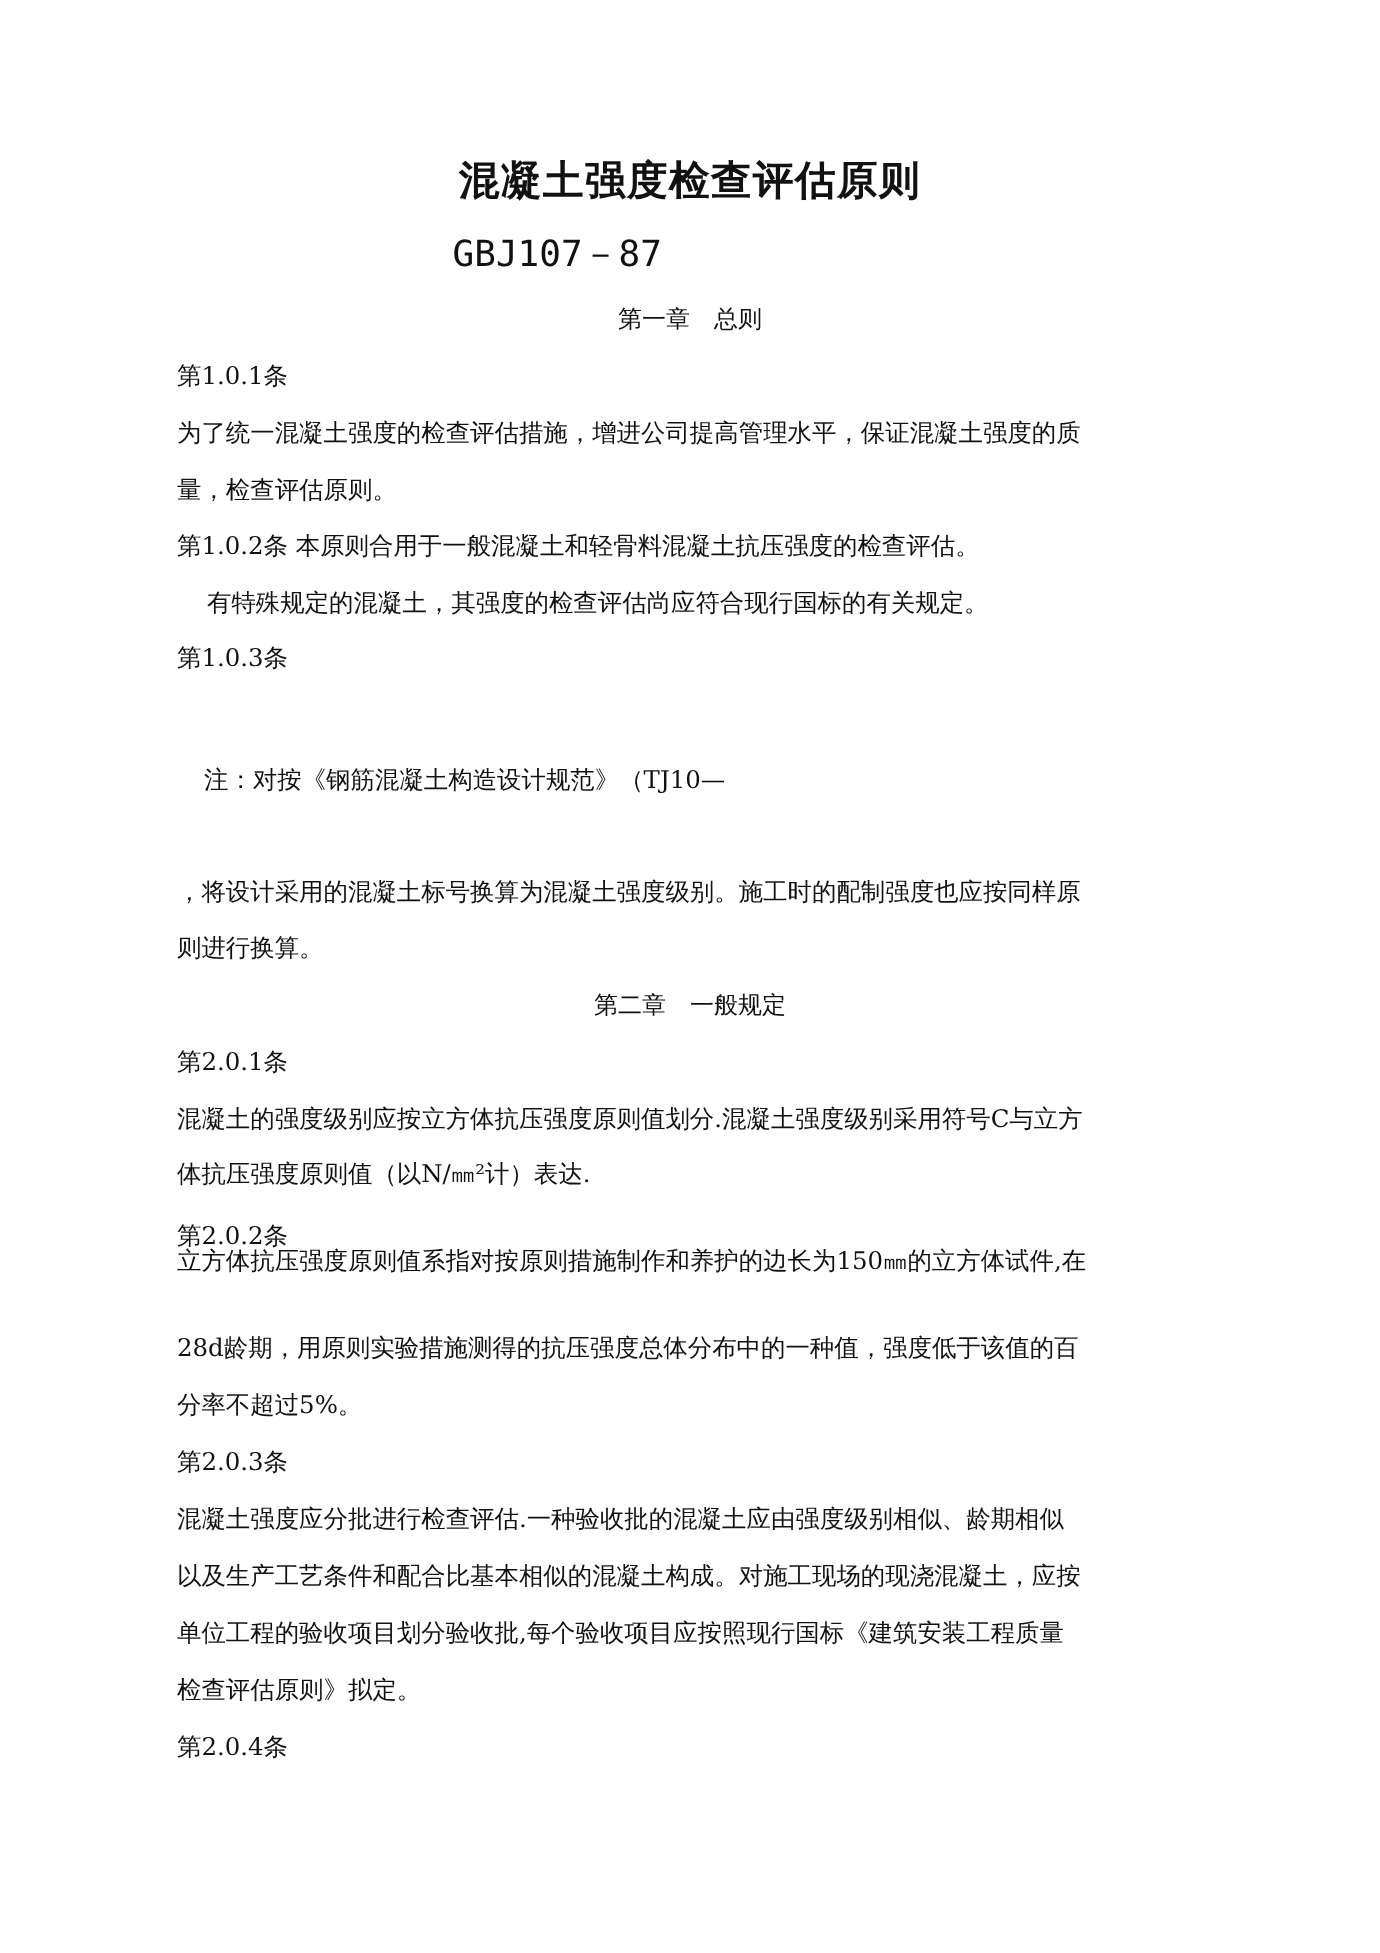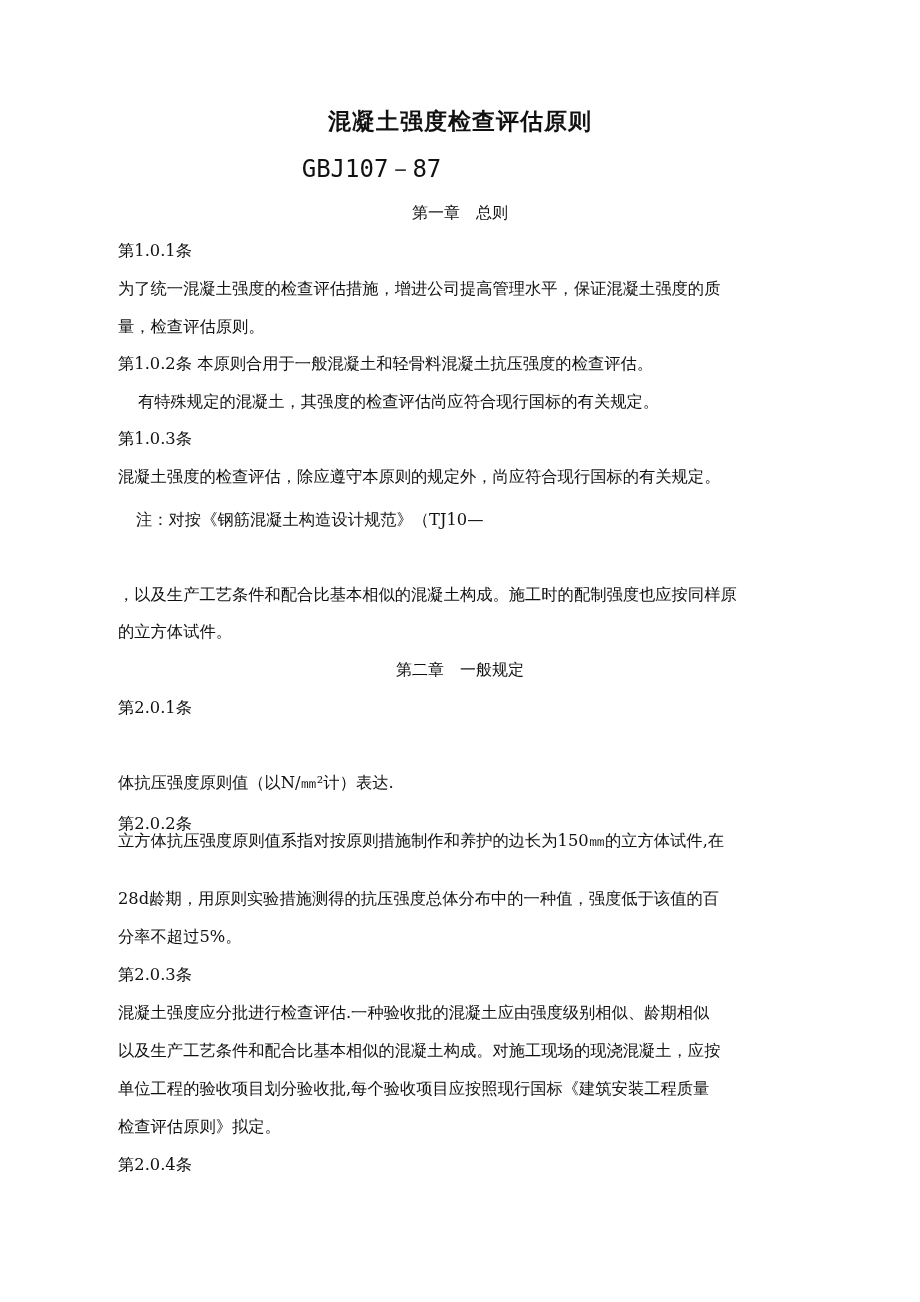--- a/index.html
+++ b/index.html
@@ -21,21 +21,21 @@
       width: 920px;
       height: 1302px;
     }
     .title {
       position: absolute;
       left: 0; width: 920px;
       top: 104px;
       text-align: center;
       font-family: "DejaVu Sans", "Liberation Sans", sans-serif;
       font-weight: bold;
-      font-size: 23px;
+      font-size: 27px;
       letter-spacing: 1px;
       line-height: 34px;
     }
     .code {
       position: absolute;
       left: 0; width: 743px;
       top: 151px;
       text-align: center;
       font-family: "DejaVu Sans Mono", "Liberation Mono", monospace;
       font-size: 24px;
@@ -69,28 +69,28 @@
   <div class="chapter" style="top:201px;">第一章　总则</div>
 
   <div class="line" style="top:239px;text-align:center;">第1.0.1条</div>
   <div class="line" style="top:277px;">为了统一混凝土强度的检查评估措施，增进公司提高管理水平，保证混凝土强度的质</div>
   <div class="line" style="top:315px;">量，检查评估原则。</div>
 
   <div class="line" style="top:352px;">第1.0.2条 本原则合用于一般混凝土和轻骨料混凝土抗压强度的检查评估。</div>
   <div class="line indent" style="top:390px;">有特殊规定的混凝土，其强度的检查评估尚应符合现行国标的有关规定。</div>
 
   <div class="line" style="top:427px;">第1.0.3条</div>
-  <div class="line" style="top:465px;">混凝土强度的检查评估，除应遵守本原则的规定外，尚应符合现行国标的有关规定。</div>
   <div class="line note-indent" style="top:508px;">注：对按《钢筋混凝土构造设计规范》（TJ10—</div>
-  <div class="line" style="top:583px;">，以及生产工艺条件和配合比基本相似的混凝土构成。施工时的配制强度也应按同样原</div>
-  <div class="line" style="top:620px;">的立方体试件。</div>
+  <div class="line" style="top:583px;">，将设计采用的混凝土标号换算为混凝土强度级别。施工时的配制强度也应按同样原</div>
+  <div class="line" style="top:620px;">则进行换算。</div>
 
   <div class="chapter" style="top:658px;">第二章　一般规定</div>
 
   <div class="line" style="top:696px;">第2.0.1条</div>
+  <div class="line" style="top:734px;">混凝土的强度级别应按立方体抗压强度原则值划分.混凝土强度级别采用符号C与立方</div>
   <div class="line" style="top:771px;">体抗压强度原则值（以N/㎜²计）表达.</div>
 
   <div class="line" style="top:812px;">第2.0.2条</div>
   <div class="line" style="top:829px;">立方体抗压强度原则值系指对按原则措施制作和养护的边长为150㎜的立方体试件,在</div>
   <div class="line" style="top:887px;">28d龄期，用原则实验措施测得的抗压强度总体分布中的一种值，强度低于该值的百</div>
   <div class="line" style="top:925px;">分率不超过5%。</div>
 
   <div class="line" style="top:963px;">第2.0.3条</div>
   <div class="line" style="top:1039px;">以及生产工艺条件和配合比基本相似的混凝土构成。对施工现场的现浇混凝土，应按</div>
   <div class="line" style="top:1001px;">混凝土强度应分批进行检查评估.一种验收批的混凝土应由强度级别相似、龄期相似</div>

